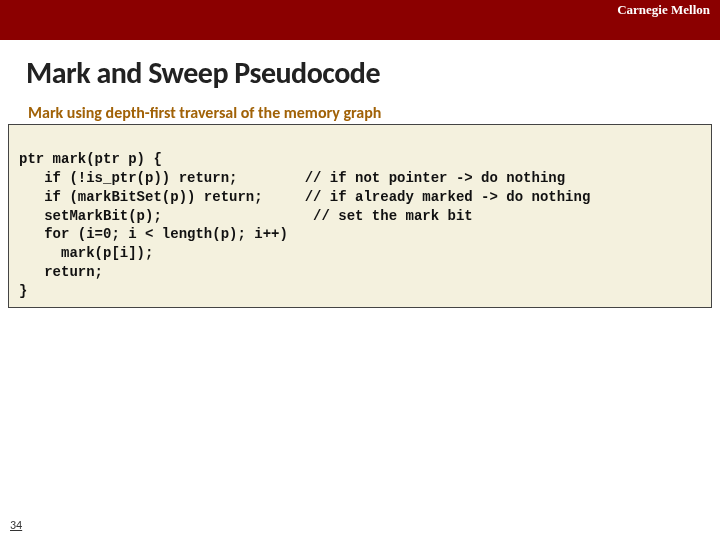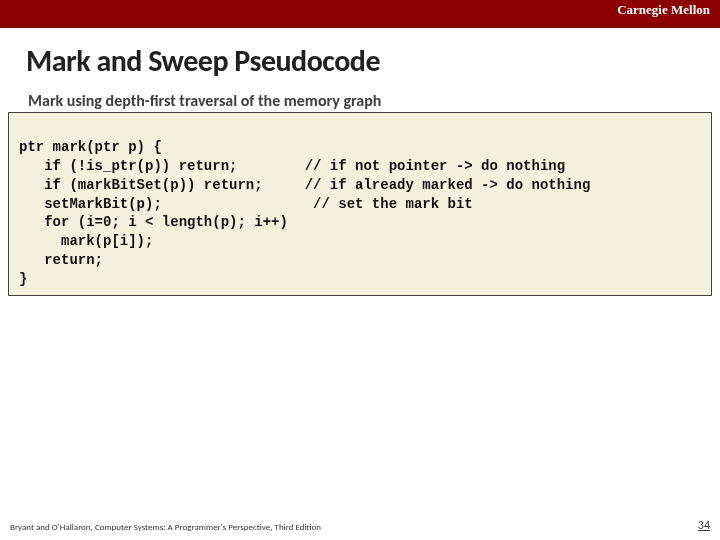--- a/index.html
+++ b/index.html
@@ -7,21 +7,21 @@
     padding: 0;
     width: 720px;
     height: 540px;
     background: #ffffff;
     font-family: Calibri, Arial, sans-serif;
     overflow: hidden;
     position: relative;
   }
   .header-bar {
     width: 100%;
-    height: 28px;
+    height: 40px;
     background: #8b0000;
     position: relative;
   }
   .header-bar .institution {
     position: absolute;
     right: 10px;
     top: 2px;
     color: #ffffff;
     font-weight: bold;
     font-size: 13px;
@@ -31,21 +31,21 @@
     font-size: 30px;
     font-weight: 800;
     color: #222222;
     margin: 14px 0 12px 26px;
     font-family: Calibri, Arial, sans-serif;
     letter-spacing: -0.5px;
   }
   .subtitle {
     font-size: 16px;
     font-weight: 700;
-    color: #404040;
+    color: #a16207;
     margin: 8px 0 2px 28px;
   }
   .code-block {
     margin: 0 8px 0 8px;
     background: #f4f1de;
     border: 1px solid #444444;
     padding: 6px 25px 6px 10px;
     font-family: "Courier New", Courier, monospace;
     font-size: 14px;
     line-height: 1.35;
@@ -88,15 +88,14 @@
 <span class="code-line"><span>   if (!is_ptr(p)) return;</span>        <span class="comment">// if not pointer -&gt; do nothing</span></span>
 <span class="code-line"><span>   if (markBitSet(p)) return;</span>     <span class="comment">// if already marked -&gt; do nothing</span></span>
 <span class="code-line"><span>   setMarkBit(p);</span>                  <span class="comment">// set the mark bit</span></span>
 <span class="code-line">   for (i=0; i &lt; length(p); i++)</span>
 <span class="code-line">     mark(p[i]);</span>
 <span class="code-line">   return;</span>
 <span class="code-line">}</span>
 </div>
 
 <div class="footer">
-  <span>Bryant and O'Hallaron, Computer Systems: A Programmer's Perspective, Third Edition</span>
   <span class="page-num">34</span>
 </div>
 
 </body></html>

